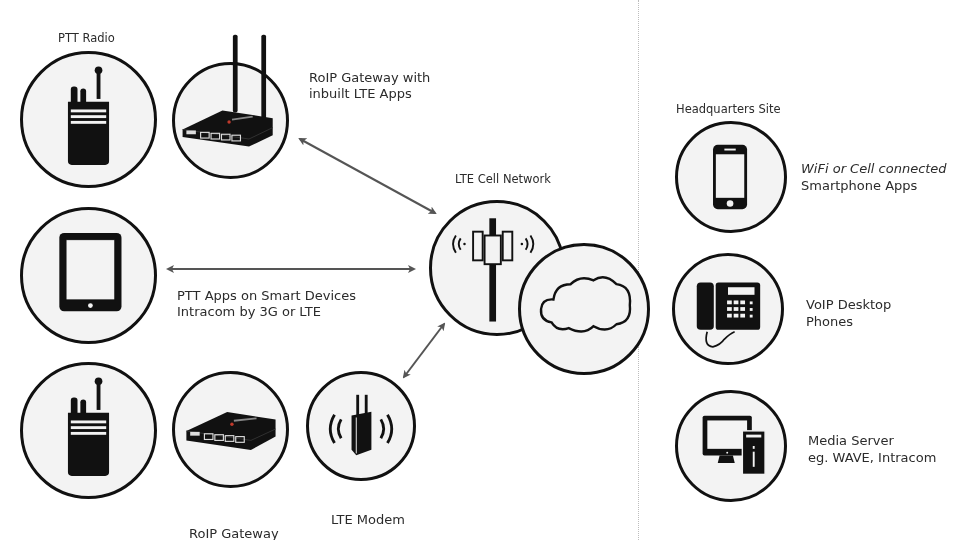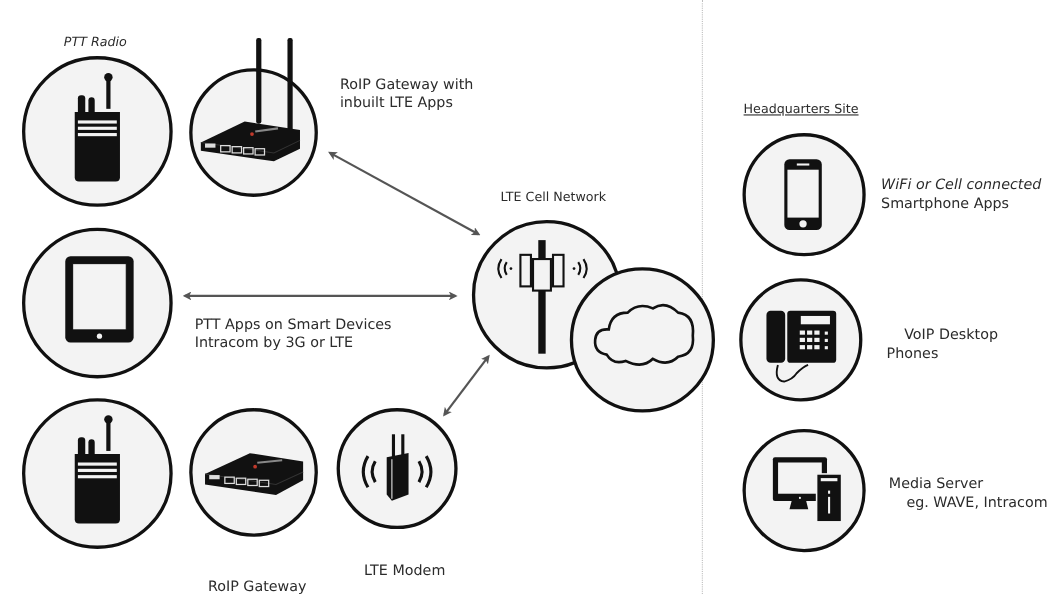--- a/index.html
+++ b/index.html
@@ -23,21 +23,21 @@
   <defs>
     <marker id="ah" markerWidth="8" markerHeight="8" refX="6" refY="4" orient="auto-start-reverse" markerUnits="userSpaceOnUse">
       <path d="M0,0 L8,4 L0,8 L2,4 Z" fill="#555"></path>
     </marker>
   </defs>
   <line x1="300" y1="139" x2="435" y2="213" stroke="#555" stroke-width="2" marker-start="url(#ah)" marker-end="url(#ah)"></line>
   <line x1="168" y1="269" x2="414" y2="269" stroke="#555" stroke-width="2" marker-start="url(#ah)" marker-end="url(#ah)"></line>
   <line x1="404" y1="377" x2="444" y2="324" stroke="#555" stroke-width="2" marker-start="url(#ah)" marker-end="url(#ah)"></line>
 </svg>
 
-<div class="label title" style="left:58px; top:30px;font-style:italic;">PTT Radio</div>
+<div class="label title" style="left:58px; top:30px;">PTT Radio</div>
 
 <div class="circle" style="left:20px; top:51px; width:137px; height:137px;">
   <svg viewBox="0 0 137 137">
     <rect x="50" y="34" width="7" height="20" rx="3" fill="#111"></rect>
     <rect x="60" y="36" width="6" height="18" rx="3" fill="#111"></rect>
     <rect x="77" y="17" width="4" height="30" fill="#111"></rect>
     <circle cx="79" cy="17" r="4" fill="#111"></circle>
     <path d="M47,50 L90,50 L90,112 Q90,116 86,116 L51,116 Q47,116 47,112 Z" fill="#111"></path>
     <rect x="50" y="58" width="37" height="3" fill="#f3f3f3"></rect>
     <rect x="50" y="64" width="37" height="3" fill="#f3f3f3"></rect>
@@ -133,21 +133,21 @@
     <circle cx="94" cy="43" r="1.3" fill="#111"></circle>
   </svg>
 </div>
 
 <div class="circle" style="left:518px; top:243px; width:132px; height:132px;">
   <svg viewBox="0 0 132 132">
     <path d="M32,80 Q20,78 21,66 Q22,55 34,56 Q36,40 52,40 Q62,30 76,36 Q88,28 100,40 Q116,42 114,62 Q116,80 100,82 Q90,92 76,84 Q66,94 50,86 Q38,90 32,80 Z" fill="#f3f3f3" stroke="#111" stroke-width="2.5"></path>
   </svg>
 </div>
 
-<div class="label title" style="left:676px; top:91px;text-decoration:underline;">Headquarters Site</div>
+<div class="label title" style="left:676px; top:101px;">Headquarters Site</div>
 
 <div class="circle" style="left:675px; top:121px; width:112px; height:112px;">
   <svg viewBox="0 0 112 112">
     <rect x="37" y="22" width="36" height="68" rx="5" fill="#111"></rect>
     <rect x="40" y="32" width="30" height="46" fill="#f3f3f3"></rect>
     <rect x="49" y="26" width="12" height="2" fill="#f3f3f3"></rect>
     <circle cx="55" cy="84" r="3.5" fill="#f3f3f3"></circle>
   </svg>
 </div>
 <div class="label" style="left:801px; top:161px;font-style:italic;">WiFi or Cell connected</div>
@@ -168,29 +168,29 @@
       <rect x="55" y="61" width="5" height="4"></rect>
         <rect x="62" y="61" width="5" height="4"></rect>
         <rect x="69" y="61" width="5" height="4"></rect>
       <rect x="79" y="48" width="3" height="3"></rect>
         <rect x="79" y="55" width="3" height="3"></rect>
         <rect x="79" y="62" width="3" height="3"></rect>
     </g>
     <path d="M34,80 Q30,95 40,96 Q48,94 52,88 Q58,82 63,80" fill="none" stroke="#111" stroke-width="1.8"></path>
   </svg>
 </div>
-<div class="label" style="left:806px; top:297px;margin-left:16px;">VoIP Desktop</div>
+<div class="label" style="left:806px; top:297px;">VoIP Desktop</div>
 <div class="label" style="left:806px; top:314px;">Phones</div>
 
 <div class="circle" style="left:675px; top:390px; width:112px; height:112px;">
   <svg viewBox="0 0 112 112">
     <rect x="26" y="24" width="52" height="42" rx="2" fill="#111"></rect>
     <rect x="31" y="29" width="42" height="30" fill="#f3f3f3"></rect>
     <circle cx="52" cy="63" r="1" fill="#f3f3f3"></circle>
     <path d="M44,66 L58,66 L60,74 L42,74 Z" fill="#111"></path>
     <rect x="68" y="40" width="24" height="46" fill="#111" stroke="#f3f3f3" stroke-width="1.5"></rect>
     <rect x="72" y="44" width="16" height="3" fill="#f3f3f3"></rect>
     <rect x="79" y="62" width="2" height="16" fill="#f3f3f3"></rect>
     <rect x="79" y="56" width="2" height="3" fill="#f3f3f3"></rect>
   </svg>
 </div>
 <div class="label" style="left:808px; top:433px;">Media Server</div>
-<div class="label" style="left:808px; top:450px;margin-left:16px;">eg. WAVE, Intracom</div>
+<div class="label" style="left:808px; top:450px;">eg. WAVE, Intracom</div>
 
 </body></html>

